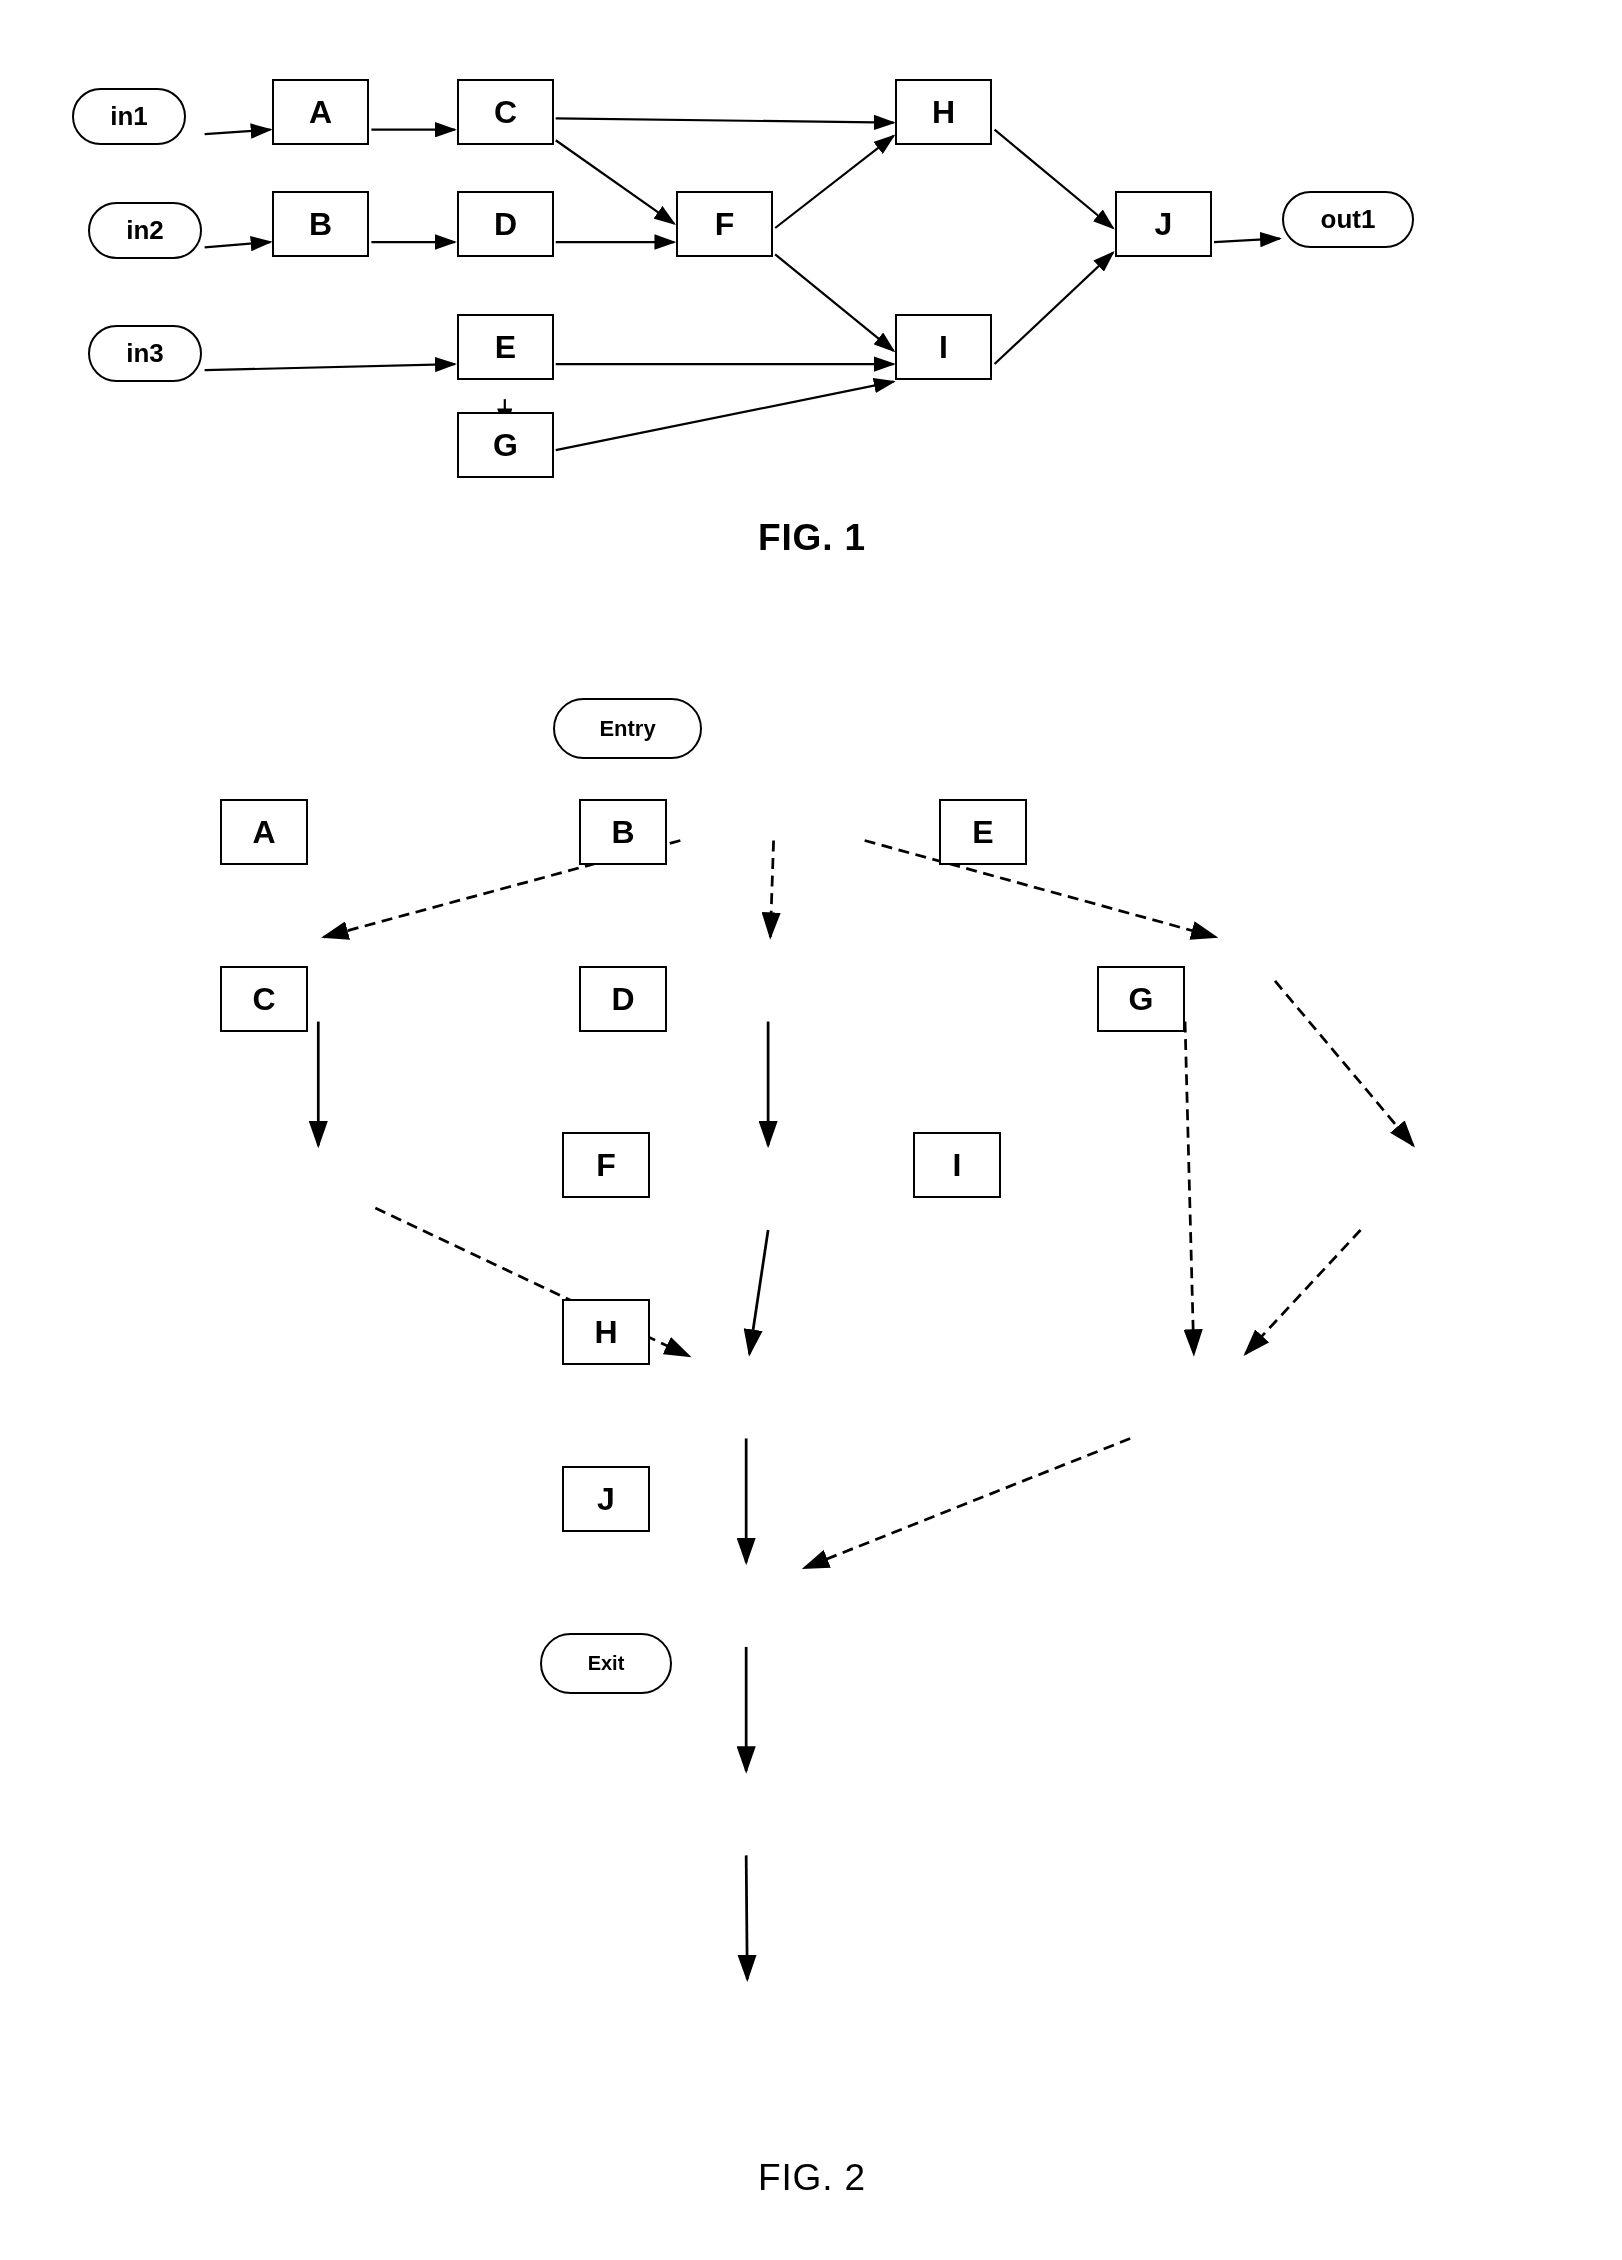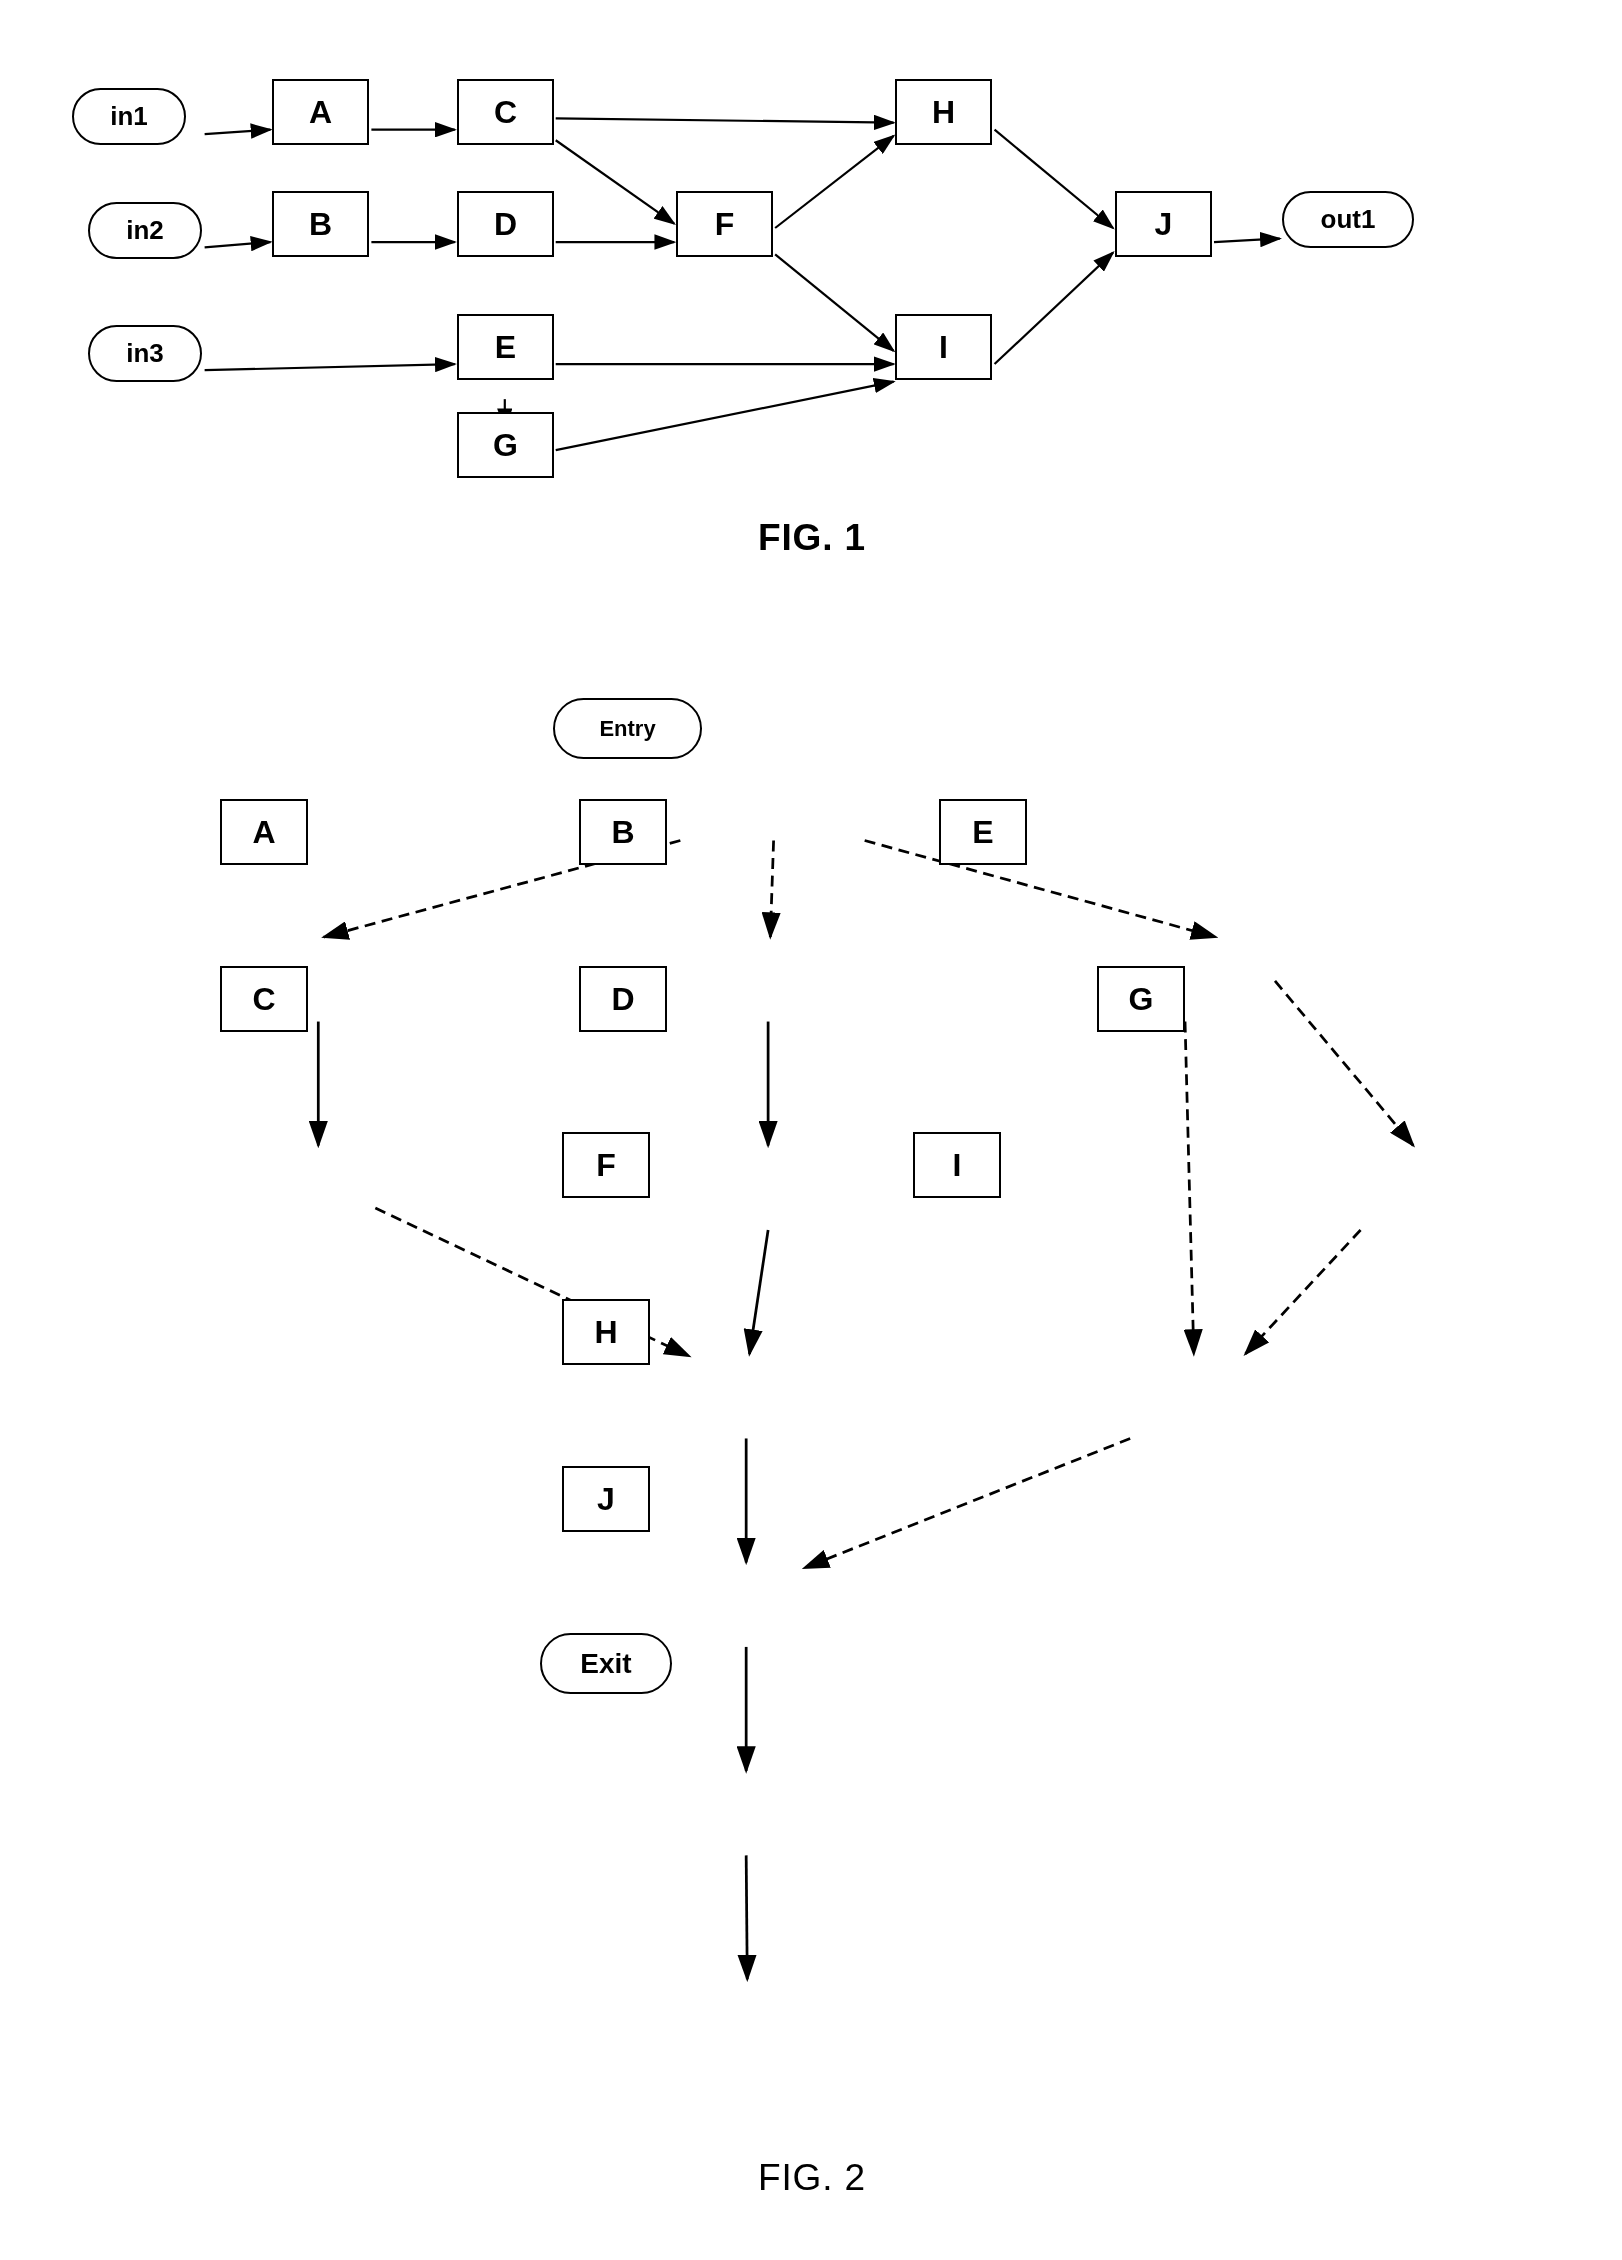--- a/index.html
+++ b/index.html
@@ -273,21 +273,21 @@
     </div>
 
     <div class="node-rect" style="left:518px; top:667px; width:88px; height:66px;">
       <span>H</span>
     </div>
 
     <div class="node-rect" style="left:518px; top:834px; width:88px; height:66px;">
       <span>J</span>
     </div>
 
-    <div class="node-oval" style="left:496px; top:1001px; width:132px; height:61px; font-size:28px;">
+    <div class="node-oval" style="left:496px; top:1001px; width:132px; height:61px; font-size:20px;">
       <span>Exit</span>
     </div>
 
     <div class="fig2-title" style="position:absolute; bottom:13px; left:50%; transform:translateX(-50%); font-size:37px; font-weight:normal; letter-spacing:0.9px;margin-top:9px;">FIG. 2</div>
   </div>
 
 </div>
 
 
 </body></html>

